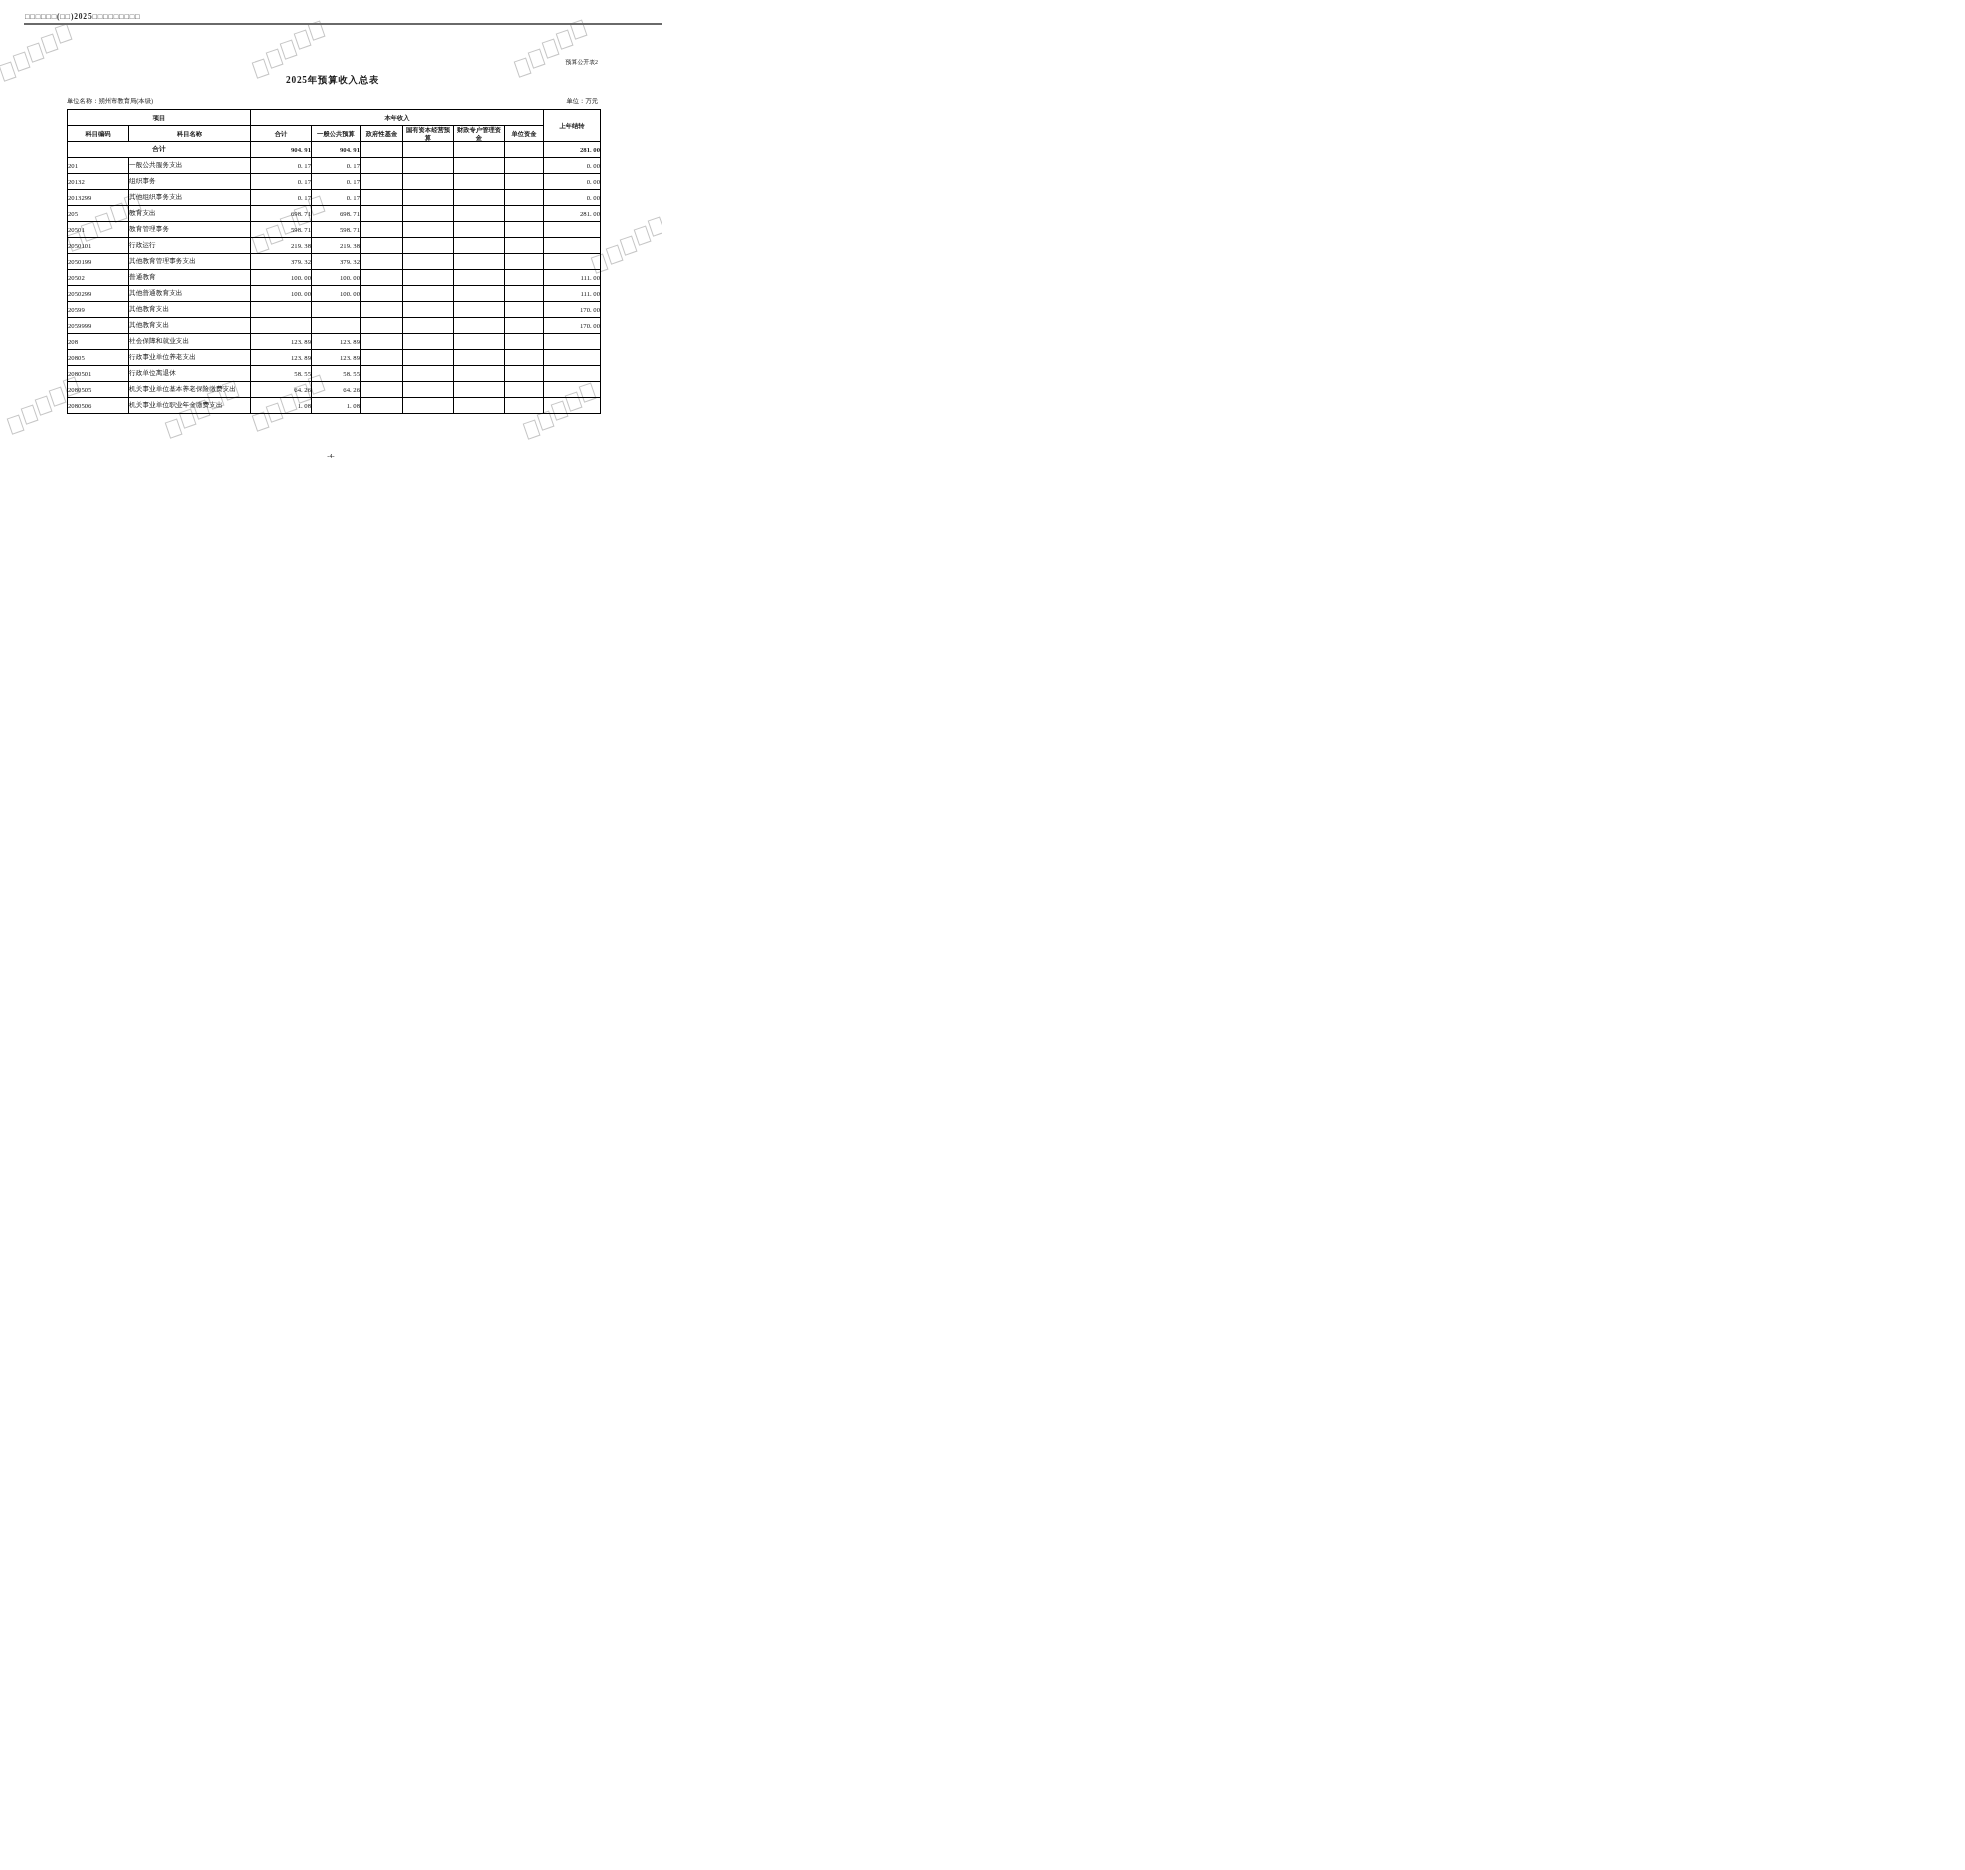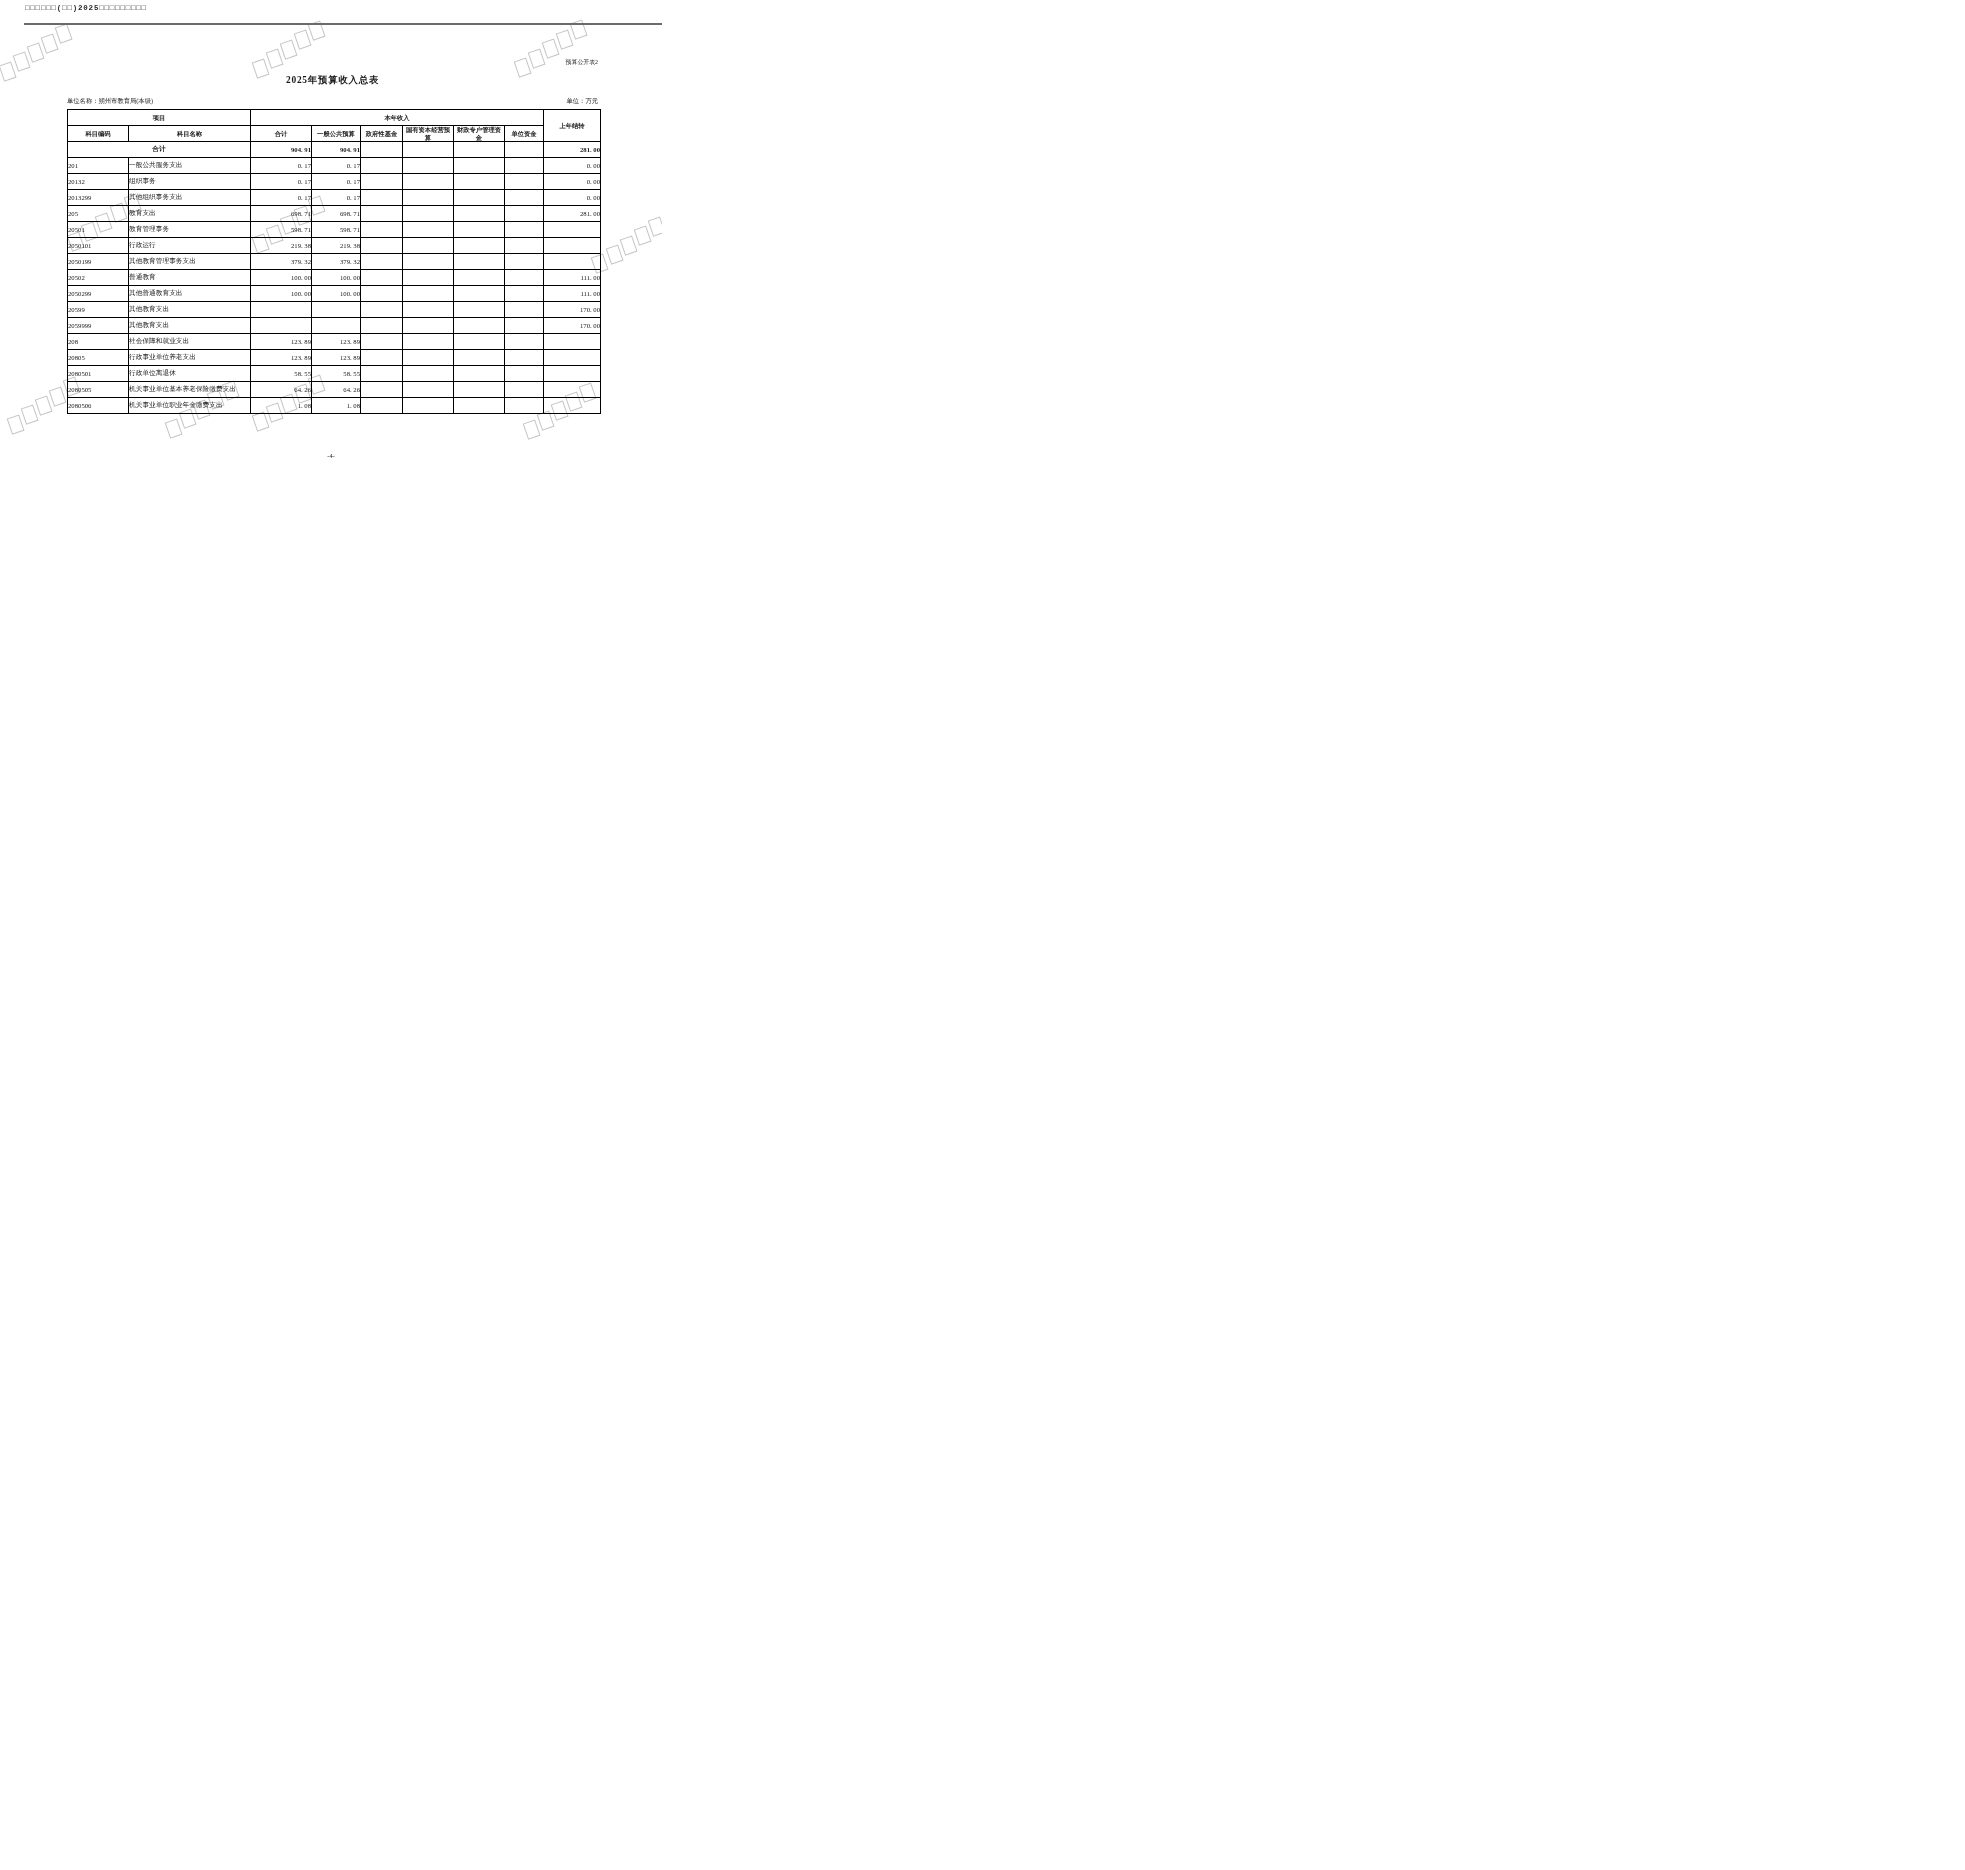--- a/index.html
+++ b/index.html
@@ -5,22 +5,22 @@
   html,body{margin:0;padding:0;background:#ffffff;}
   .page{
     position:relative;width:662px;height:468px;background:#ffffff;overflow:hidden;
     font-family:"Liberation Serif","DejaVu Serif",serif;color:#1a1a1a;
   }
   
   .wm-layer{position:absolute;left:0;top:0;width:100%;height:100%;z-index:0;pointer-events:none;}
   .wm-box{position:absolute;width:11.4px;height:14.5px;border:0.8px solid rgba(150,150,150,0.55);transform:rotate(-19deg);}
   
   .doc-header{
-    position:absolute;left:25px;top:4px;z-index:2;
-    font-family:Liberation Mono, monospace;
+    position:absolute;left:25px;top:12px;z-index:2;
+    font-family:Liberation Serif, serif;
     font-size:7.5px;letter-spacing:0.8px;color:#2a2a2a;font-weight:bold;white-space:nowrap;
   }
   .page-rule{position:absolute;left:23.6px;top:23px;width:638px;height:1.6px;background:#6a6a6a;z-index:2;}
   .sheet-label{position:absolute;top:58px;right:64px;z-index:2;font-size:5.9px;}
   .main-title{position:absolute;top:74px;left:67px;width:531px;text-align:center;z-index:2;
     font-size:9.4px;font-weight:bold;letter-spacing:0.8px;}
   .unit-row{position:absolute;top:97px;left:67px;width:531px;z-index:2;display:flex;
     justify-content:space-between;font-size:6.3px;}
   
   table.budget{position:absolute;left:67px;top:109px;width:531px;z-index:1;

